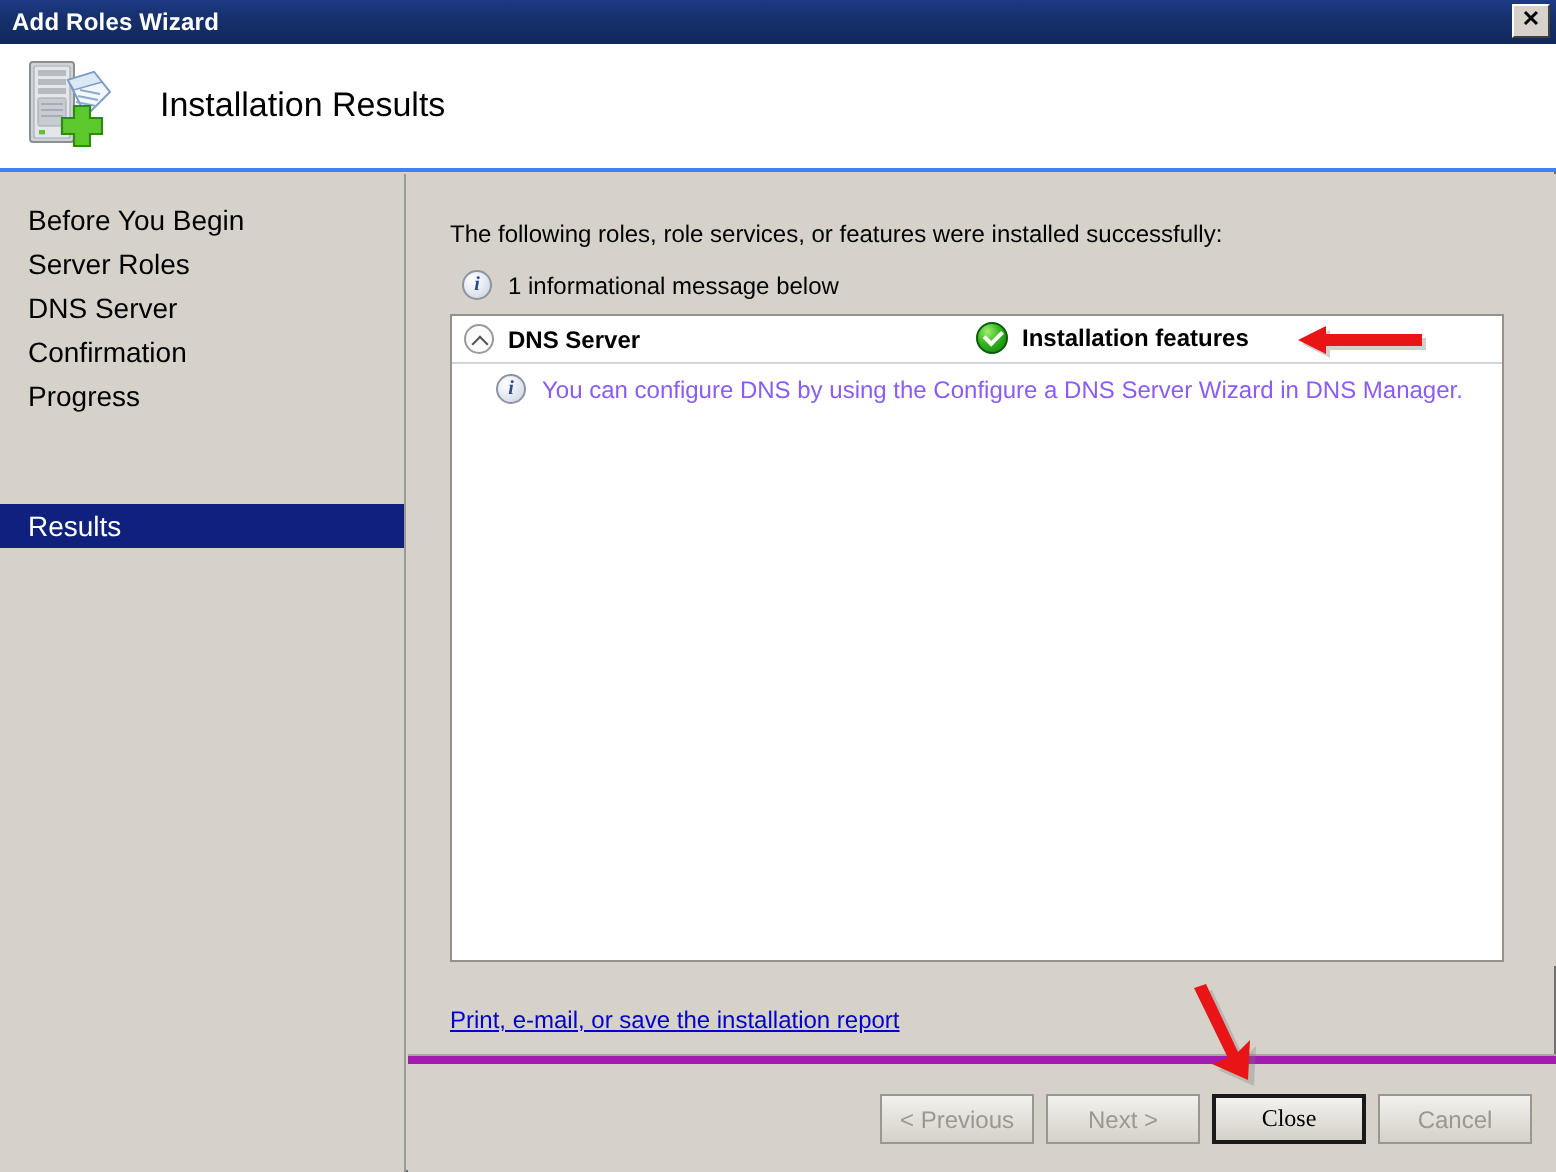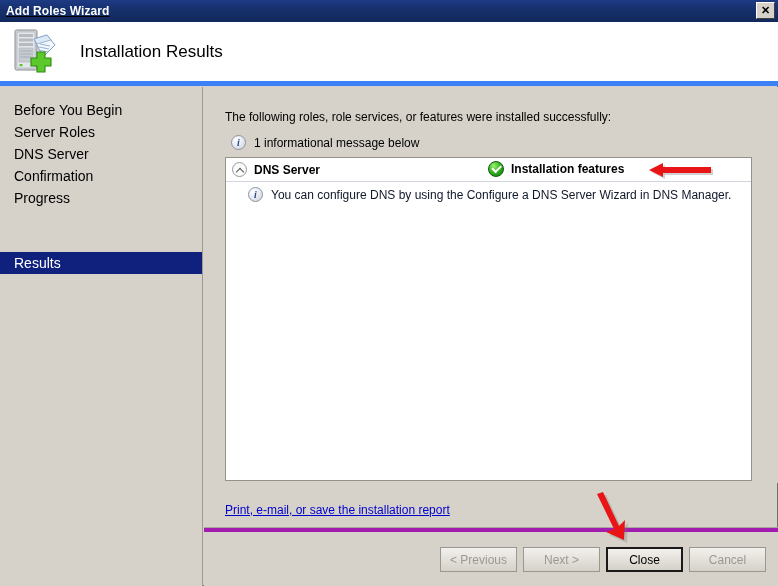--- a/index.html
+++ b/index.html
@@ -27,21 +27,20 @@
 
   
   #titlebar {
     position: absolute;
     left: 0; top: 0;
     width: 778px;
     height: 22px;
     background: linear-gradient(to bottom, #1d3a84 0%, #16306b 45%, #12285c 100%);
     display: flex;
     align-items: center;
-    text-decoration: underline;
   }
   #title-text {
     color: #ffffff;
     font-size: 12px;
     font-weight: bold;
     margin-left: 6px;
     letter-spacing: 0.1px;
     white-space: nowrap;
   }
   #titlebar-buttons {
@@ -73,21 +72,21 @@
     line-height: 17px;
   }
 
   
   #header {
     position: absolute;
     left: 0; top: 22px;
     width: 778px;
     height: 64px;
     background: #ffffff;
-    border-bottom: 5px solid #3b82f6;
+    border-bottom: 2px solid #3b82f6;
     box-sizing: border-box;
     display: flex;
     align-items: center;
   }
   #header-icon {
     width: 52px;
     height: 52px;
     margin-left: 10px;
     position: relative;
     flex: 0 0 auto;
@@ -257,21 +256,21 @@
     white-space: nowrap;
   }
   #detail-row {
     position: absolute;
     left: 22px; top: 29px;
     display: flex;
     align-items: center;
   }
   #detail-text {
     font-size: 12px;
-    color: #0f172a;
+    color: #8b5cf6;
     margin-left: 8px;
     white-space: nowrap;
   }
 
   
   #report-link {
     position: absolute;
     left: 21px; top: 404px;
     font-size: 12px;
     color: #0000cc;
@@ -318,20 +317,21 @@
     align-items: center;
     justify-content: center;
     cursor: default;
     white-space: nowrap;
   }
   .btn.disabled {
     color: #9b9892;
   }
   .btn.default {
     border: 2px solid #1a1a1a;
+    font-family: Liberation Serif, serif;
   }
 
   
   .arrow-svg {
     position: absolute;
     pointer-events: none;
   }
   #arrow-status { left: 645px; top: 162px; }
   #arrow-close  { left: 592px; top: 492px; }
 </style>

